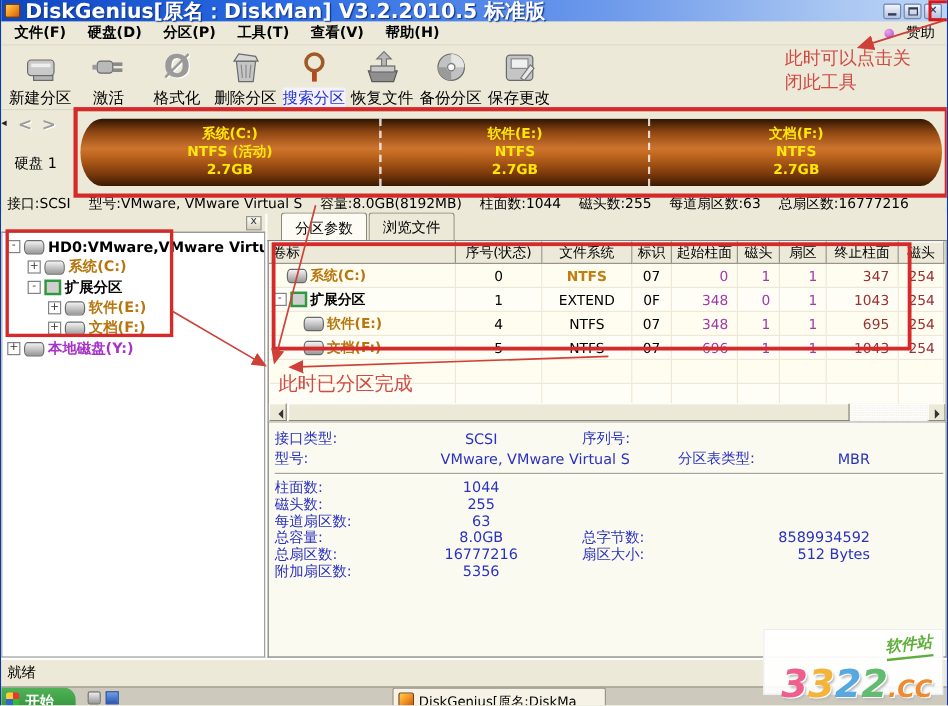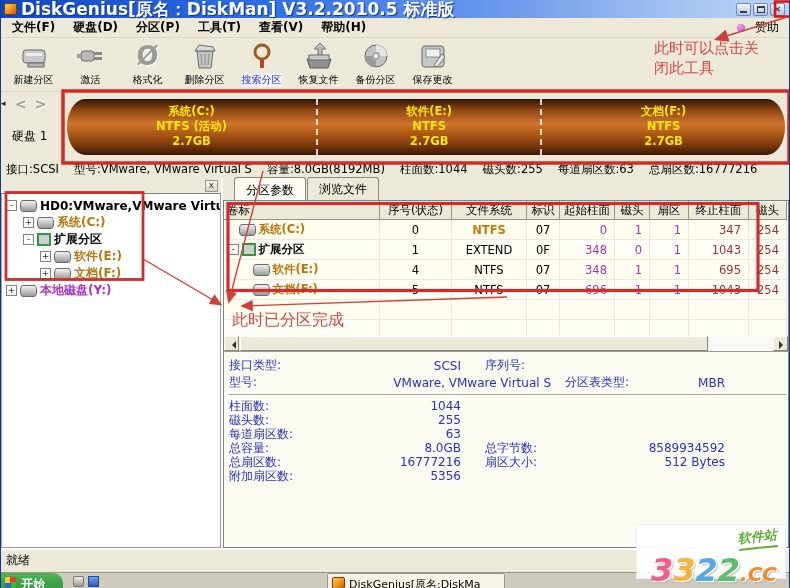--- a/index.html
+++ b/index.html
@@ -21,21 +21,21 @@
   .menubar { height:20px; display:flex; align-items:center; background:#ece9d8; border-bottom:1px solid #dcd8c8; padding:0 2px; }
   .menu-item { padding:2px 9px; white-space:nowrap;font-weight:bold; }
   .menu-spacer { flex:1; }
   .sponsor-dot { width:8px; height:8px; border-radius:50%; background:radial-gradient(circle at 35% 30%,#e9a4ef,#b43fc8); margin-right:4px; }
   .menu-sponsor { padding:2px 6px; margin-right:2px; white-space:nowrap; }
 
   
   .toolbar { height:54px; display:flex; align-items:flex-start; background:#ece9d8; border-bottom:1px solid #d8d4c4; padding:2px 0 0 4px; }
   .tool { width:57px; display:flex; flex-direction:column; align-items:center; gap:1px; }
   .tool-icon { width:34px; height:32px; display:flex; align-items:center; justify-content:center; }
-  .tool-label { font-size:10px; white-space:nowrap; }
+  .tool-label { font-size:13px; white-space:nowrap; }
   .tool-label.hl { color:#2233cc; background:#f4f2ff; }
   .fmt-glyph { font-size:26px; font-weight:bold; color:#9a9a9a; text-shadow:1px 1px 0 #fff; line-height:26px; }
 
   
   .diskpanel { position:relative; height:70px; background:#ece9d8; }
   .edge-collapse { position:absolute; left:0; top:6px; font-size:9px; color:#222; }
   .nav-arrows { position:absolute; left:14px; top:5px; display:flex; gap:8px; }
   .nav-arrow { font-size:14px; font-weight:bold; color:#9a9a9a; text-shadow:1px 1px 0 #fff; line-height:14px; }
   .disk-label { position:absolute; left:11px; top:36px; font-size:12px; }
   .diskbar { position:absolute; left:66px; top:7px; width:718px; height:56px; display:flex; }
@@ -87,21 +87,21 @@
   .sb-btn::after { content:""; position:absolute; top:4px; border:4px solid transparent; }
   .sb-left::after { left:3px; border-right-color:#333; }
   .sb-right::after { left:5px; border-left-color:#333; }
   .sb-thumb { width:468px; height:15px; background:#ece9d8; border:1px solid; border-color:#fff #8a8678 #8a8678 #fff; margin-left:1px; }
   .sb-gap { flex:1; }
 
   
   .details { flex:1; background:#fbfaf0; border:1px solid #808080; border-top:1px solid #9a9a9a; padding:5px 0 0 5px; color:#2a32c0; overflow:hidden; }
   .drow { display:flex; height:17px; align-items:center; }
   .drow.short { height:14px; }
-  .dl { width:112px; flex:none; } .dv { width:120px; flex:none; text-align:right; }
+  .dl { width:112px; flex:none; } .dv { width:120px; flex:none; text-align:center; }
   .dgap { width:24px; flex:none; }
   .dl2 { width:112px; flex:none; } .dv2 { width:128px; flex:none; text-align:right; }
   .dsep { height:2px; margin:3px 2px 3px 0; border-top:1px solid #a8a496; border-bottom:1px solid #fff; }
 
   
   .statusbar { height:24px; background:#ece9d8; border-top:2px solid #fff; display:flex; align-items:flex-end; padding:0 0 3px 5px; }
 
   
   .taskbar { height:16px; background:#cdc9bd; display:flex; overflow:hidden; border-top:1px solid #9a968a; }
   .startbtn { width:62px; height:24px; background:linear-gradient(#4fb356,#2d8a37); border-radius:0 10px 10px 0; color:#fff; font-weight:bold; font-size:12px; padding:3px 0 0 20px; position:relative; }

